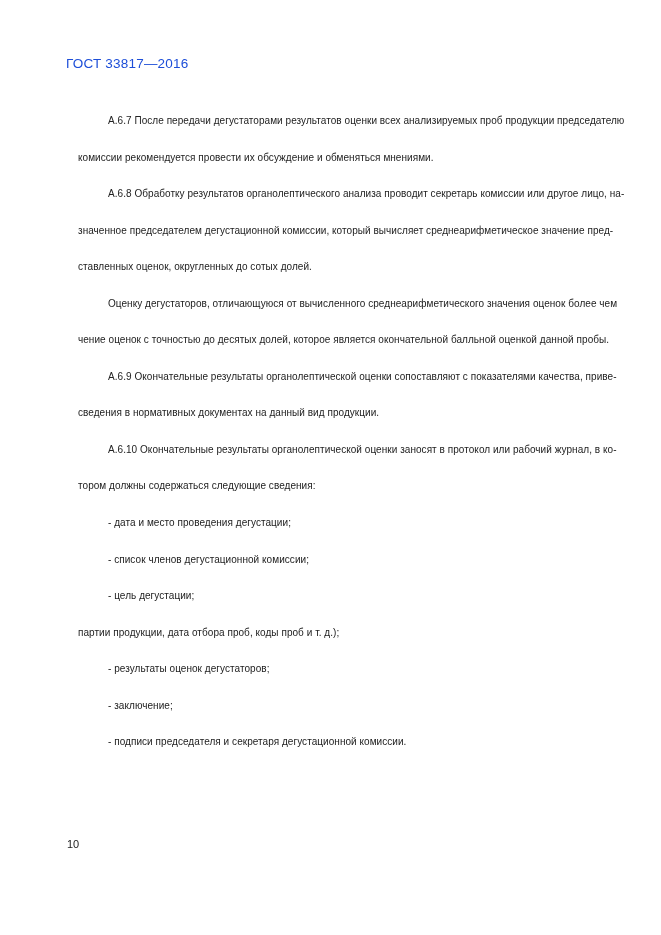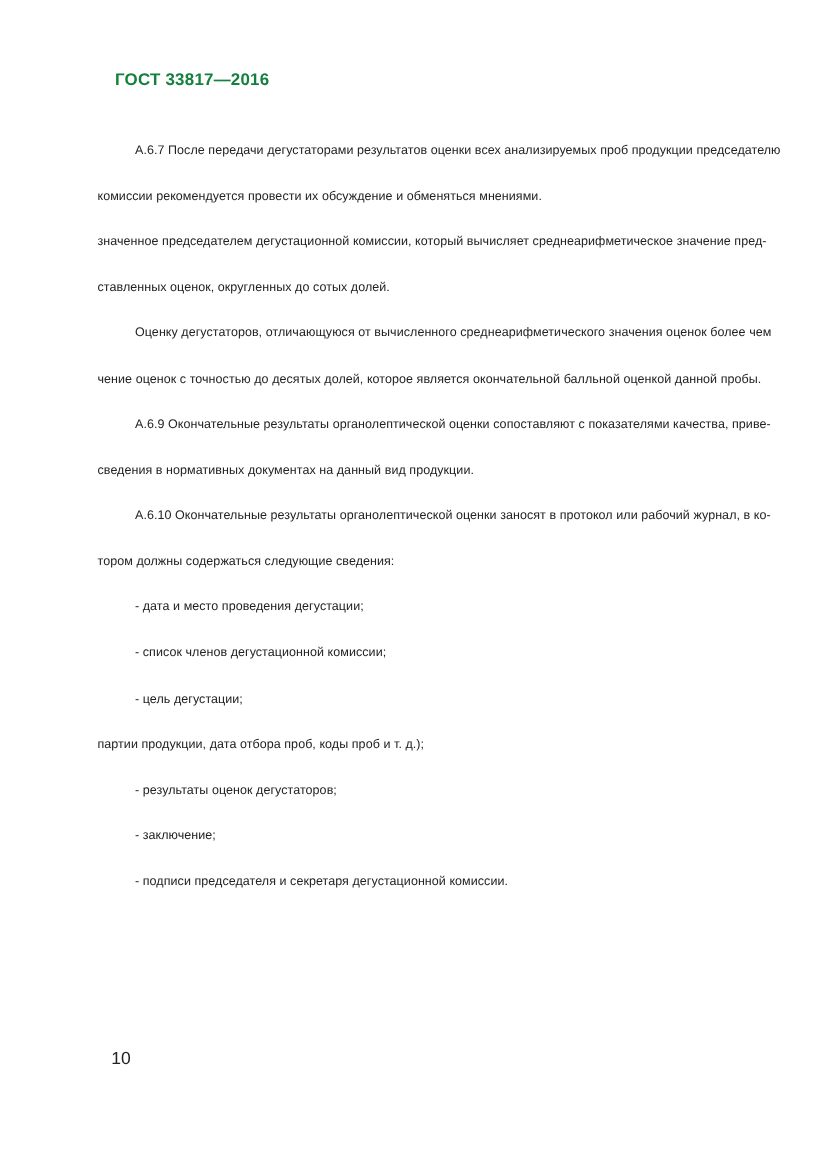--- a/index.html
+++ b/index.html
@@ -11,26 +11,26 @@
     position: relative;
     overflow: hidden;
   }
   .page {
     position: absolute;
     inset: 0;
     background: #ffffff;
   }
   .doc-header {
     position: absolute;
-    left: 92px;
+    left: 66px;
     top: 56px;
     font-size: 13.5px;
-    font-weight: bold;
+    font-weight: normal;
     letter-spacing: 0.2px;
-    color: #15803d;
+    color: #1d4ed8;
     white-space: nowrap;
   }
   .doc-body {
     position: absolute;
     left: 78px;
     top: 91px;
     width: 512px;
     font-size: 10px;
     line-height: 12.55px;
     color: #222222;
@@ -38,35 +38,36 @@
   .line {
     white-space: nowrap;
     letter-spacing: 0.05px;
     margin-top: 24px;
   }
   .line.indent {
     padding-left: 30px;
   }
   .page-number {
     position: absolute;
-    left: 89px;
+    left: 67px;
     top: 838px;
-    font-size: 14px;
+    font-size: 11px;
     color: #222222;
   }
 </style>
 </head>
 <body>
 
 <div class="page">
   <div class="doc-header">ГОСТ 33817—2016</div>
 
   <div class="doc-body">
       <div class="line indent">А.6.7 После передачи дегустаторами результатов оценки всех анализируемых проб продукции председателю</div>
       <div class="line">комиссии рекомендуется провести их обсуждение и обменяться мнениями.</div>
+      <div class="line indent">А.6.8 Обработку результатов органолептического анализа проводит секретарь комиссии или другое лицо, на-</div>
       <div class="line">значенное председателем дегустационной комиссии, который вычисляет среднеарифметическое значение пред-</div>
       <div class="line">ставленных оценок, округленных до сотых долей.</div>
       <div class="line indent">Оценку дегустаторов, отличающуюся от вычисленного среднеарифметического значения оценок более чем</div>
       <div class="line">чение оценок с точностью до десятых долей, которое является окончательной балльной оценкой данной пробы.</div>
       <div class="line indent">А.6.9 Окончательные результаты органолептической оценки сопоставляют с показателями качества, приве-</div>
       <div class="line">сведения в нормативных документах на данный вид продукции.</div>
       <div class="line indent">А.6.10 Окончательные результаты органолептической оценки заносят в протокол или рабочий журнал, в ко-</div>
       <div class="line">тором должны содержаться следующие сведения:</div>
       <div class="line indent">- дата и место проведения дегустации;</div>
       <div class="line indent">- список членов дегустационной комиссии;</div>

